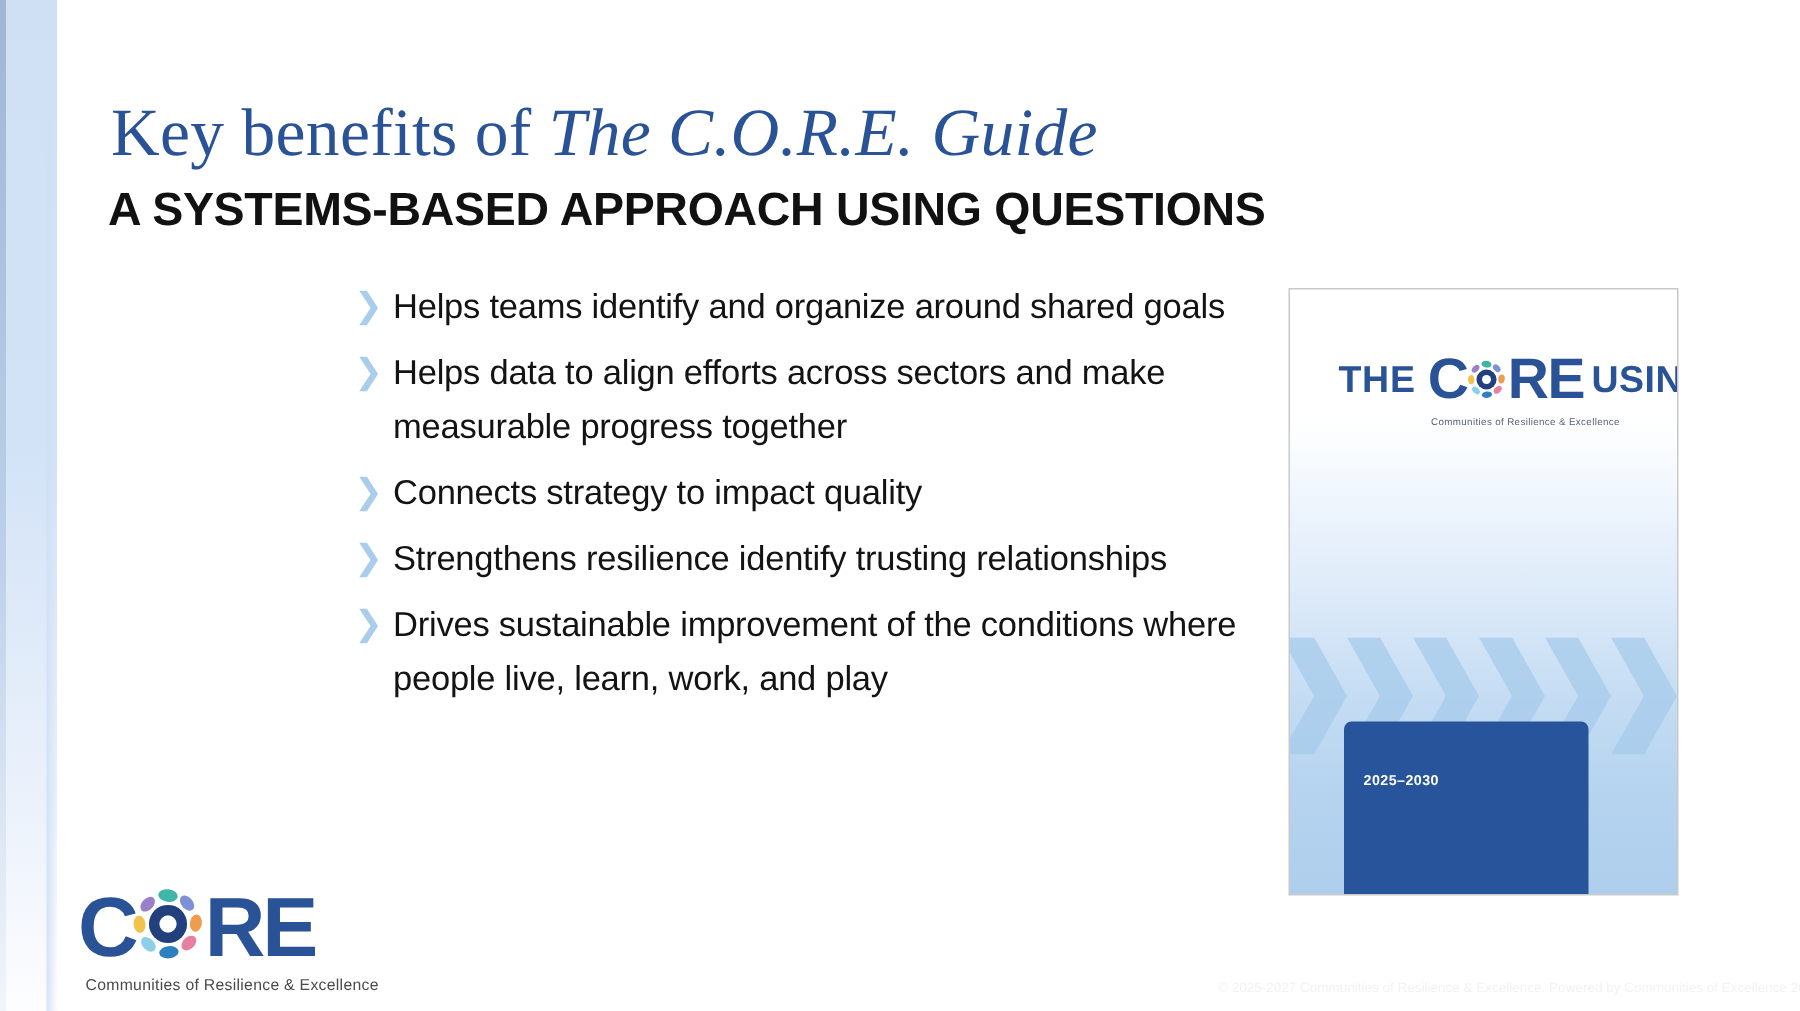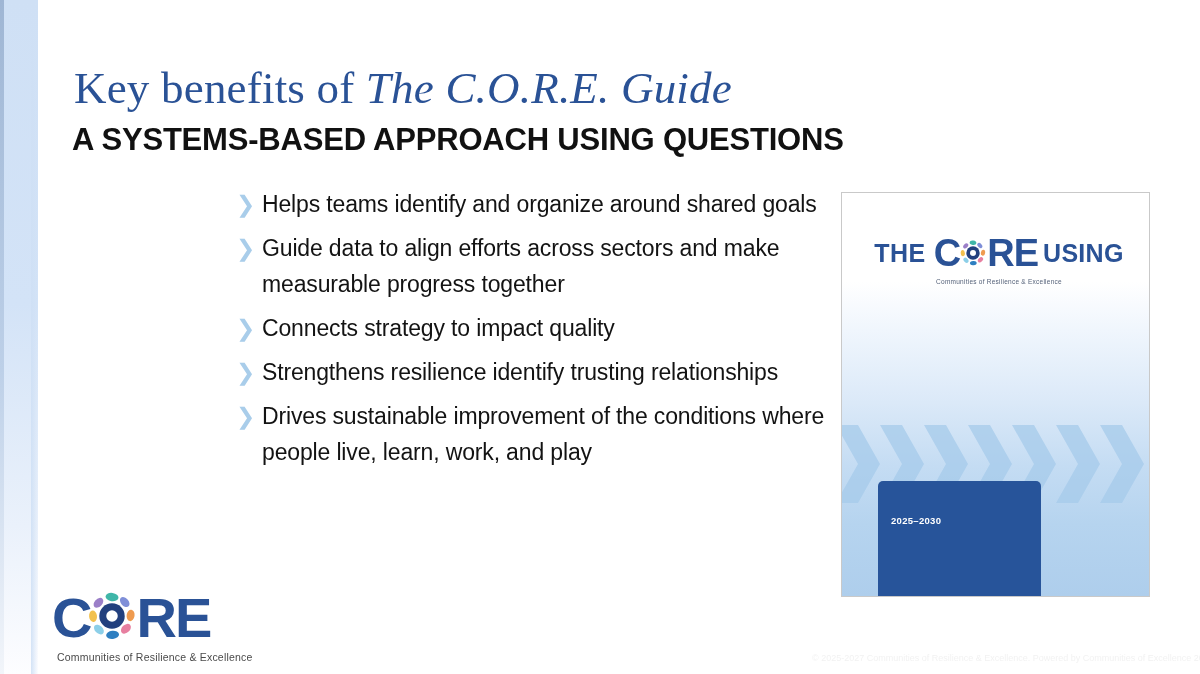--- a/index.html
+++ b/index.html
@@ -103,23 +103,23 @@
     font-family: "Liberation Sans", sans-serif;
     font-size: 23px;
     line-height: 36px;
     color: #131313;
     letter-spacing: -0.15px;
   }
 
   
   #cover {
     position: absolute;
-    left: 841px;
+    left: 859px;
     top: 192px;
-    width: 309px;
+    width: 260px;
     height: 405px;
     background: linear-gradient(to bottom,
         #ffffff 0%,
         #ffffff 22%,
         #f0f6fd 34%,
         #dbe9f8 52%,
         #c4dcf3 68%,
         #b6d4ef 82%,
         #aeceec 100%);
     border: 1px solid #c9c9c9;
@@ -256,21 +256,21 @@
 
   <div id="subtitle">A SYSTEMS-BASED APPROACH USING QUESTIONS</div>
 
   <div id="bullets">
     <div class="bullet">
       <span class="bullet-icon">❯</span>
       <span class="bullet-text">Helps teams identify and organize around shared goals</span>
     </div>
     <div class="bullet">
       <span class="bullet-icon">❯</span>
-      <span class="bullet-text">Guide data to align efforts across sectors and make measurable progress together</span>
+      <span class="bullet-text">Helps data to align efforts across sectors and make measurable progress together</span>
     </div>
     <div class="bullet">
       <span class="bullet-icon">❯</span>
       <span class="bullet-text">Connects strategy to impact quality</span>
     </div>
     <div class="bullet">
       <span class="bullet-icon">❯</span>
       <span class="bullet-text">Strengthens resilience identify trusting relationships</span>
     </div>
     <div class="bullet">

